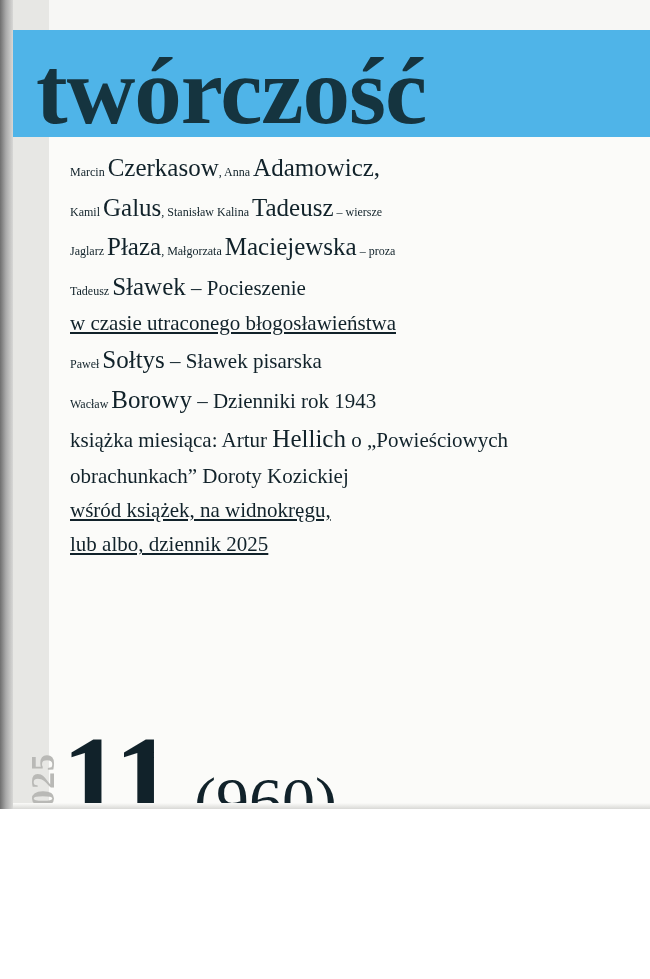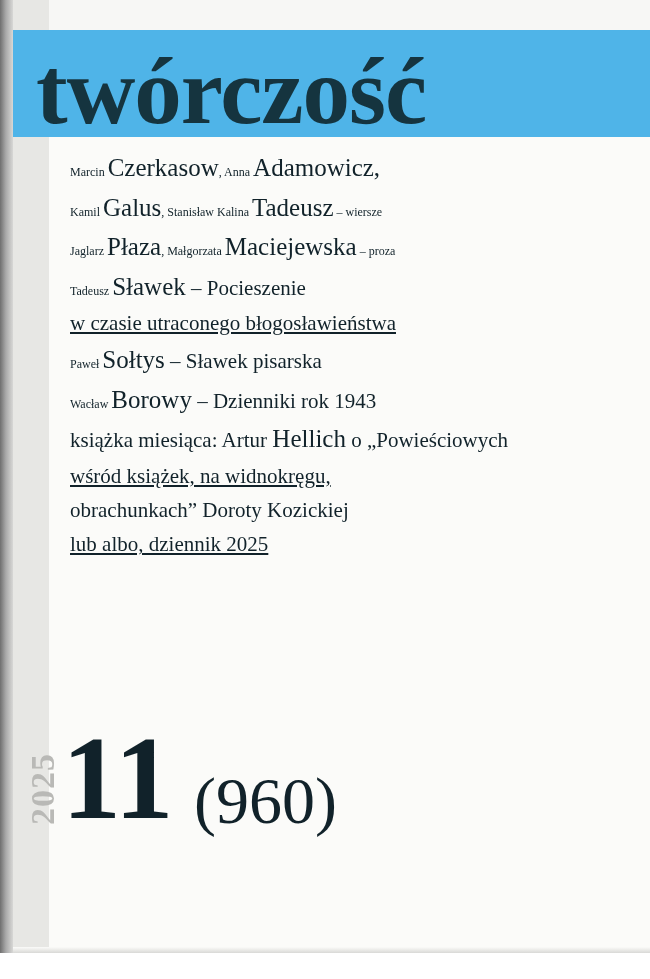--- a/index.html
+++ b/index.html
@@ -9,21 +9,21 @@
   }
   body {
     width: 650px;
     height: 979px;
     font-family: "Liberation Serif", serif;
     overflow: hidden;
   }
   .cover {
     position: relative;
     width: 650px;
-    height: 953px;
+    height: 809px;
     background: #f7f7f5;
     overflow: hidden;
   }
   
   .spine-edge {
     position: absolute;
     left: 0;
     top: 0;
     width: 13px;
     height: 979px;
@@ -153,22 +153,22 @@
 
   <div class="toc">
       <div class="toc-line"><span class="sm">Marcin </span><span class="nm">Czerkasow</span><span class="sm">, Anna </span><span class="nm">Adamowicz,</span></div>
       <div class="toc-line"><span class="sm">Kamil </span><span class="nm">Galus</span><span class="sm">, Stanisław Kalina </span><span class="nm">Tadeusz</span><span class="sm"> – wiersze</span></div>
       <div class="toc-line"><span class="sm">Jaglarz </span><span class="nm">Płaza</span><span class="sm">, Małgorzata </span><span class="nm">Maciejewska</span><span class="sm"> – proza</span></div>
       <div class="toc-line"><span class="sm">Tadeusz </span><span class="nm">Sławek</span><span class="md"> – Pocieszenie</span></div>
       <div class="toc-line"><span class="plain">w czasie utraconego błogosławieństwa</span></div>
       <div class="toc-line"><span class="sm">Paweł </span><span class="nm">Sołtys</span><span class="md"> – Sławek pisarska</span></div>
       <div class="toc-line"><span class="sm">Wacław </span><span class="nm">Borowy</span><span class="md"> – Dzienniki rok 1943</span></div>
       <div class="toc-line"><span class="md">książka miesiąca: Artur </span><span class="nm">Hellich</span><span class="md"> o „Powieściowych</span></div>
+      <div class="toc-line"><span class="md">obrachunkach” Doroty Kozickiej</span></div>
       <div class="toc-line"><span class="plain">wśród książek, na widnokręgu,</span></div>
-      <div class="toc-line"><span class="md">obrachunkach” Doroty Kozickiej</span></div>
       <div class="toc-line"><span class="plain">lub albo, dziennik 2025</span></div>
     </div>
 
   <div class="year">2025</div>
   <div class="issue">11</div>
   <div class="issue-sub">(960)</div>
 
   <div class="bottom-shadow"></div>
 </div>
 

